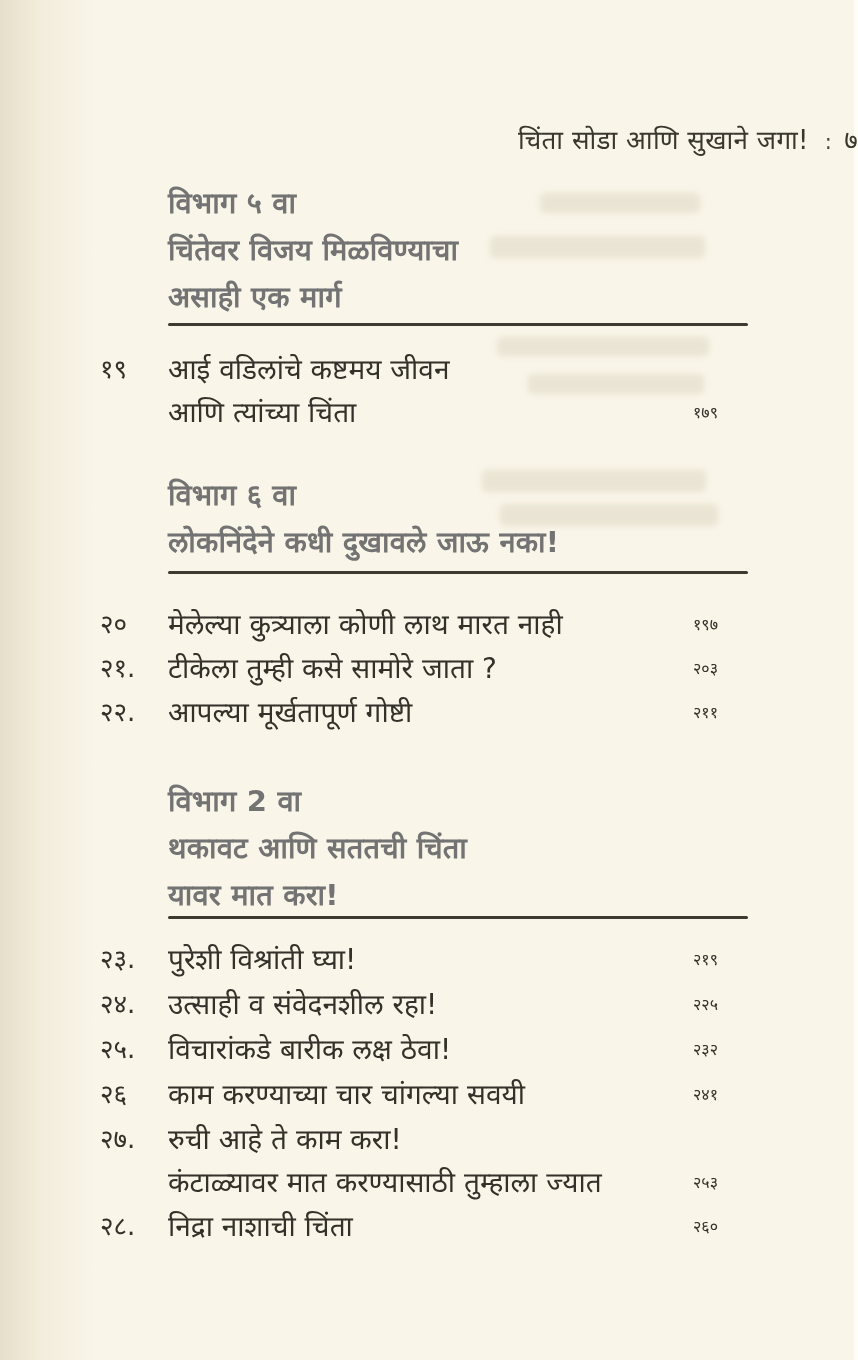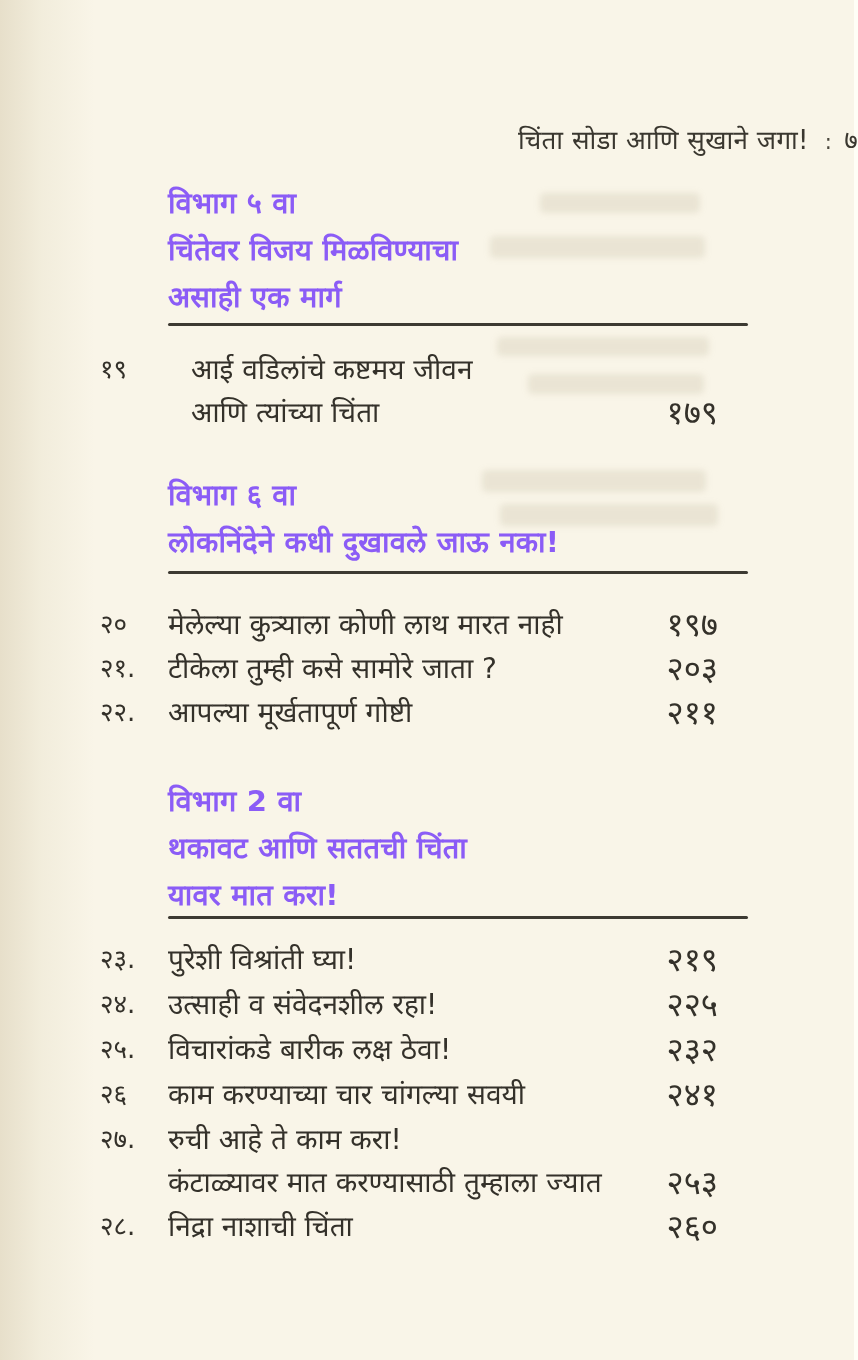--- a/index.html
+++ b/index.html
@@ -19,34 +19,34 @@
     background:#fffef6;pointer-events:none;
   }
   .running-header{
     position:absolute;top:121px;left:0;width:100%;
     text-align:right;font-size:26px;letter-spacing:.3px;color:#3a372f;
   }
   .running-header .sep{display:inline-block;margin:0 12px 0 16px;font-size:21px;color:#4a463c;}
   .section-heading{
     position:absolute;left:168px;
     font-size:29px;font-weight:700;line-height:47px;
-    color:#8b5cf6;letter-spacing:.2px;white-space:nowrap;
+    color:#737373;letter-spacing:.2px;white-space:nowrap;
   }
   .rule{
     position:absolute;left:168px;width:580px;height:3px;
     background:#3d3a32;border-radius:2px;
   }
   .item{
     position:absolute;left:100px;width:648px;box-sizing:border-box;
     padding-right:30px;display:flex;
     font-size:28px;line-height:43px;color:#34312a;
   }
   .item .num{flex:0 0 68px;font-size:26px;align-self:flex-start;}
   .item .title{flex:1 1 auto;white-space:nowrap;}
-  .item .pageno{font-size:33px;align-self:flex-end;margin-left:12px;}
+  .item .pageno{font-size:16px;align-self:flex-end;margin-left:12px;}
   
   .ghost{
     position:absolute;border-radius:5px;
     background:rgba(166,153,124,0.18);
     filter:blur(3px);pointer-events:none;
   }
 </style>
 </head>
 <body>
 
@@ -65,21 +65,21 @@
     <span>चिंता सोडा आणि सुखाने जगा!</span><span class="sep">:</span><span>७</span>
   </div>
 
   <div class="section-heading" style="top:180px;">
     <div>विभाग ५ वा</div>
     <div>चिंतेवर विजय मिळविण्याचा</div>
     <div>असाही एक मार्ग</div>
   </div>
   <div class="rule" style="top:323px;"></div>
 
-  <div class="item" style="top:348px;gap:23px;">
+  <div class="item" style="top:348px;">
     <span class="num">१९</span>
     <span class="title">
       <div>आई वडिलांचे कष्टमय जीवन</div>
       <div>आणि त्यांच्या चिंता</div>
     </span>
     <span class="pageno">१७९</span>
   </div>
 
   <div class="section-heading" style="top:472px;">
     <div>विभाग ६ वा</div>

